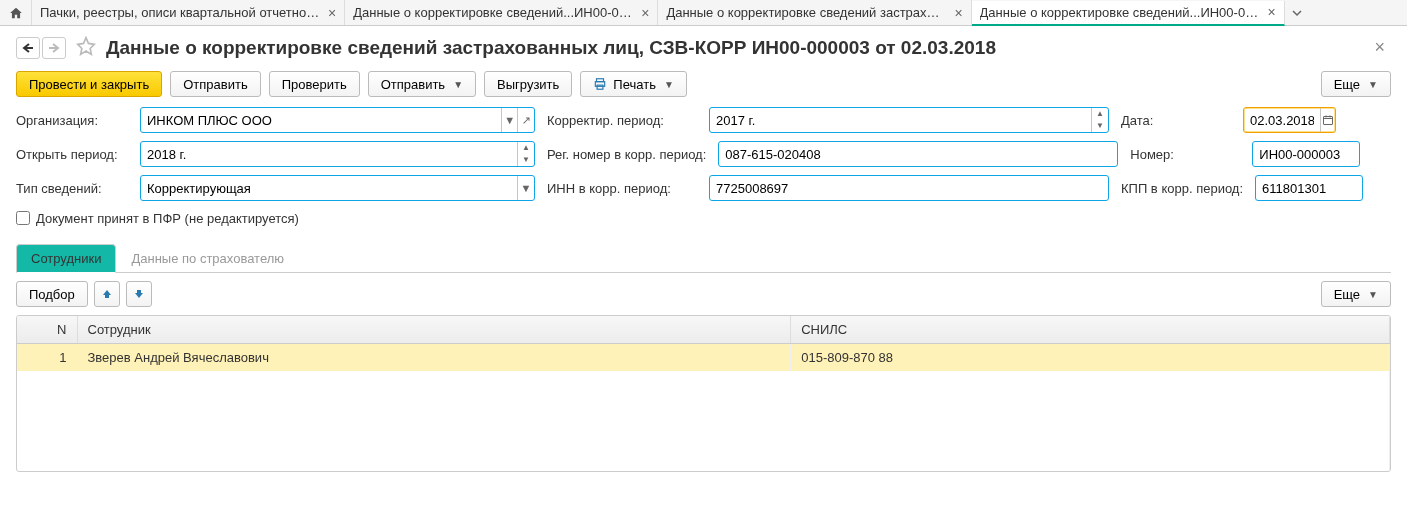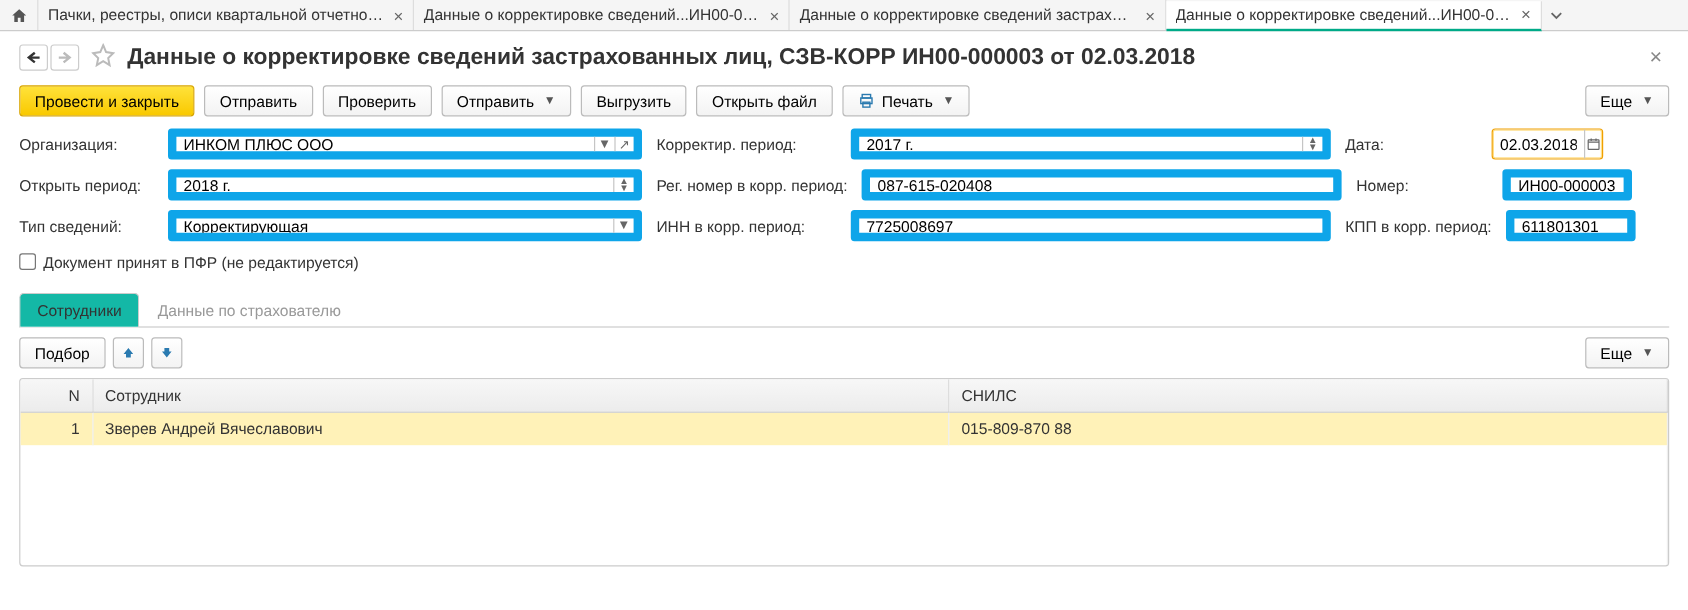--- a/index.html
+++ b/index.html
@@ -28,21 +28,21 @@
 .toolbar { display: flex; align-items: center; padding: 4px 16px 10px 16px; gap: 8px; }
 .btn { border: 1px solid #bbb; background: linear-gradient(#fff,#f3f3f3); border-radius: 3px; padding: 4px 12px; height: 26px; font-size: 13px; cursor: pointer; display: inline-flex; align-items: center; gap: 6px; }
 .btn-primary { background: linear-gradient(#ffe23a,#f9c900); border-color: #d9a600; }
 .btn .chev { font-size: 10px; color: #555; margin-left: 2px; }
 .toolbar .spacer { flex: 1; }
 
 
 .form { padding: 0 16px 8px 16px; }
 .form-row { display: flex; align-items: center; margin-bottom: 8px; gap: 12px; }
 .lbl { font-size: 13px; min-width: 112px; }
-.field { display: flex; align-items: stretch; border: 7px solid #0ea5e9; border-radius: 3px; height: 26px; background: #fff; }
+.field { display: flex; align-items: stretch; border: 1px solid #0ea5e9; border-radius: 3px; height: 26px; background: #fff; }
 .field input { border: none; outline: none; padding: 0 6px; font-size: 13px; width: 100%; background: transparent; }
 .field .addon { border-left: 1px solid #c5c5c5; width: 18px; display: flex; align-items: center; justify-content: center; cursor: pointer; color: #666; font-size: 11px; }
 .field .addon.spinner { flex-direction: column; font-size: 8px; line-height: 1; }
 .field .addon.spinner span { height: 50%; display: flex; align-items: center; }
 .field.highlight { border: 1px solid #f0a000; box-shadow: 0 0 0 1px #ffe08a inset; }
 .field.w-large { width: 395px; }
 .field.w-corr { width: 400px; }
 .field.w-date { width: 93px; }
 .field.w-num { width: 108px; }
 .checkbox-row { display: flex; gap: 6px; padding: 2px 0 10px 0; }
@@ -130,23 +130,20 @@
     </button>
   <button class="btn">
       <span>Проверить</span>
     </button>
   <button class="btn">
       <span>Отправить</span>
       <span class="chev">▼</span>
     </button>
   <button class="btn">
       <span>Выгрузить</span>
-    </button>
-  <button class="btn">
-      <span>Открыть файл</span>
     </button>
   <button class="btn">
     <svg width="14" height="14" viewBox="0 0 24 24" fill="none" stroke="#2a7ab0" stroke-width="2">
         <rect x="6" y="3" width="12" height="5"></rect>
         <rect x="4" y="8" width="16" height="8"></rect>
         <rect x="7" y="14" width="10" height="7"></rect>
       </svg>
     <span>Печать</span>
       <span class="chev">▼</span>
   </button>

